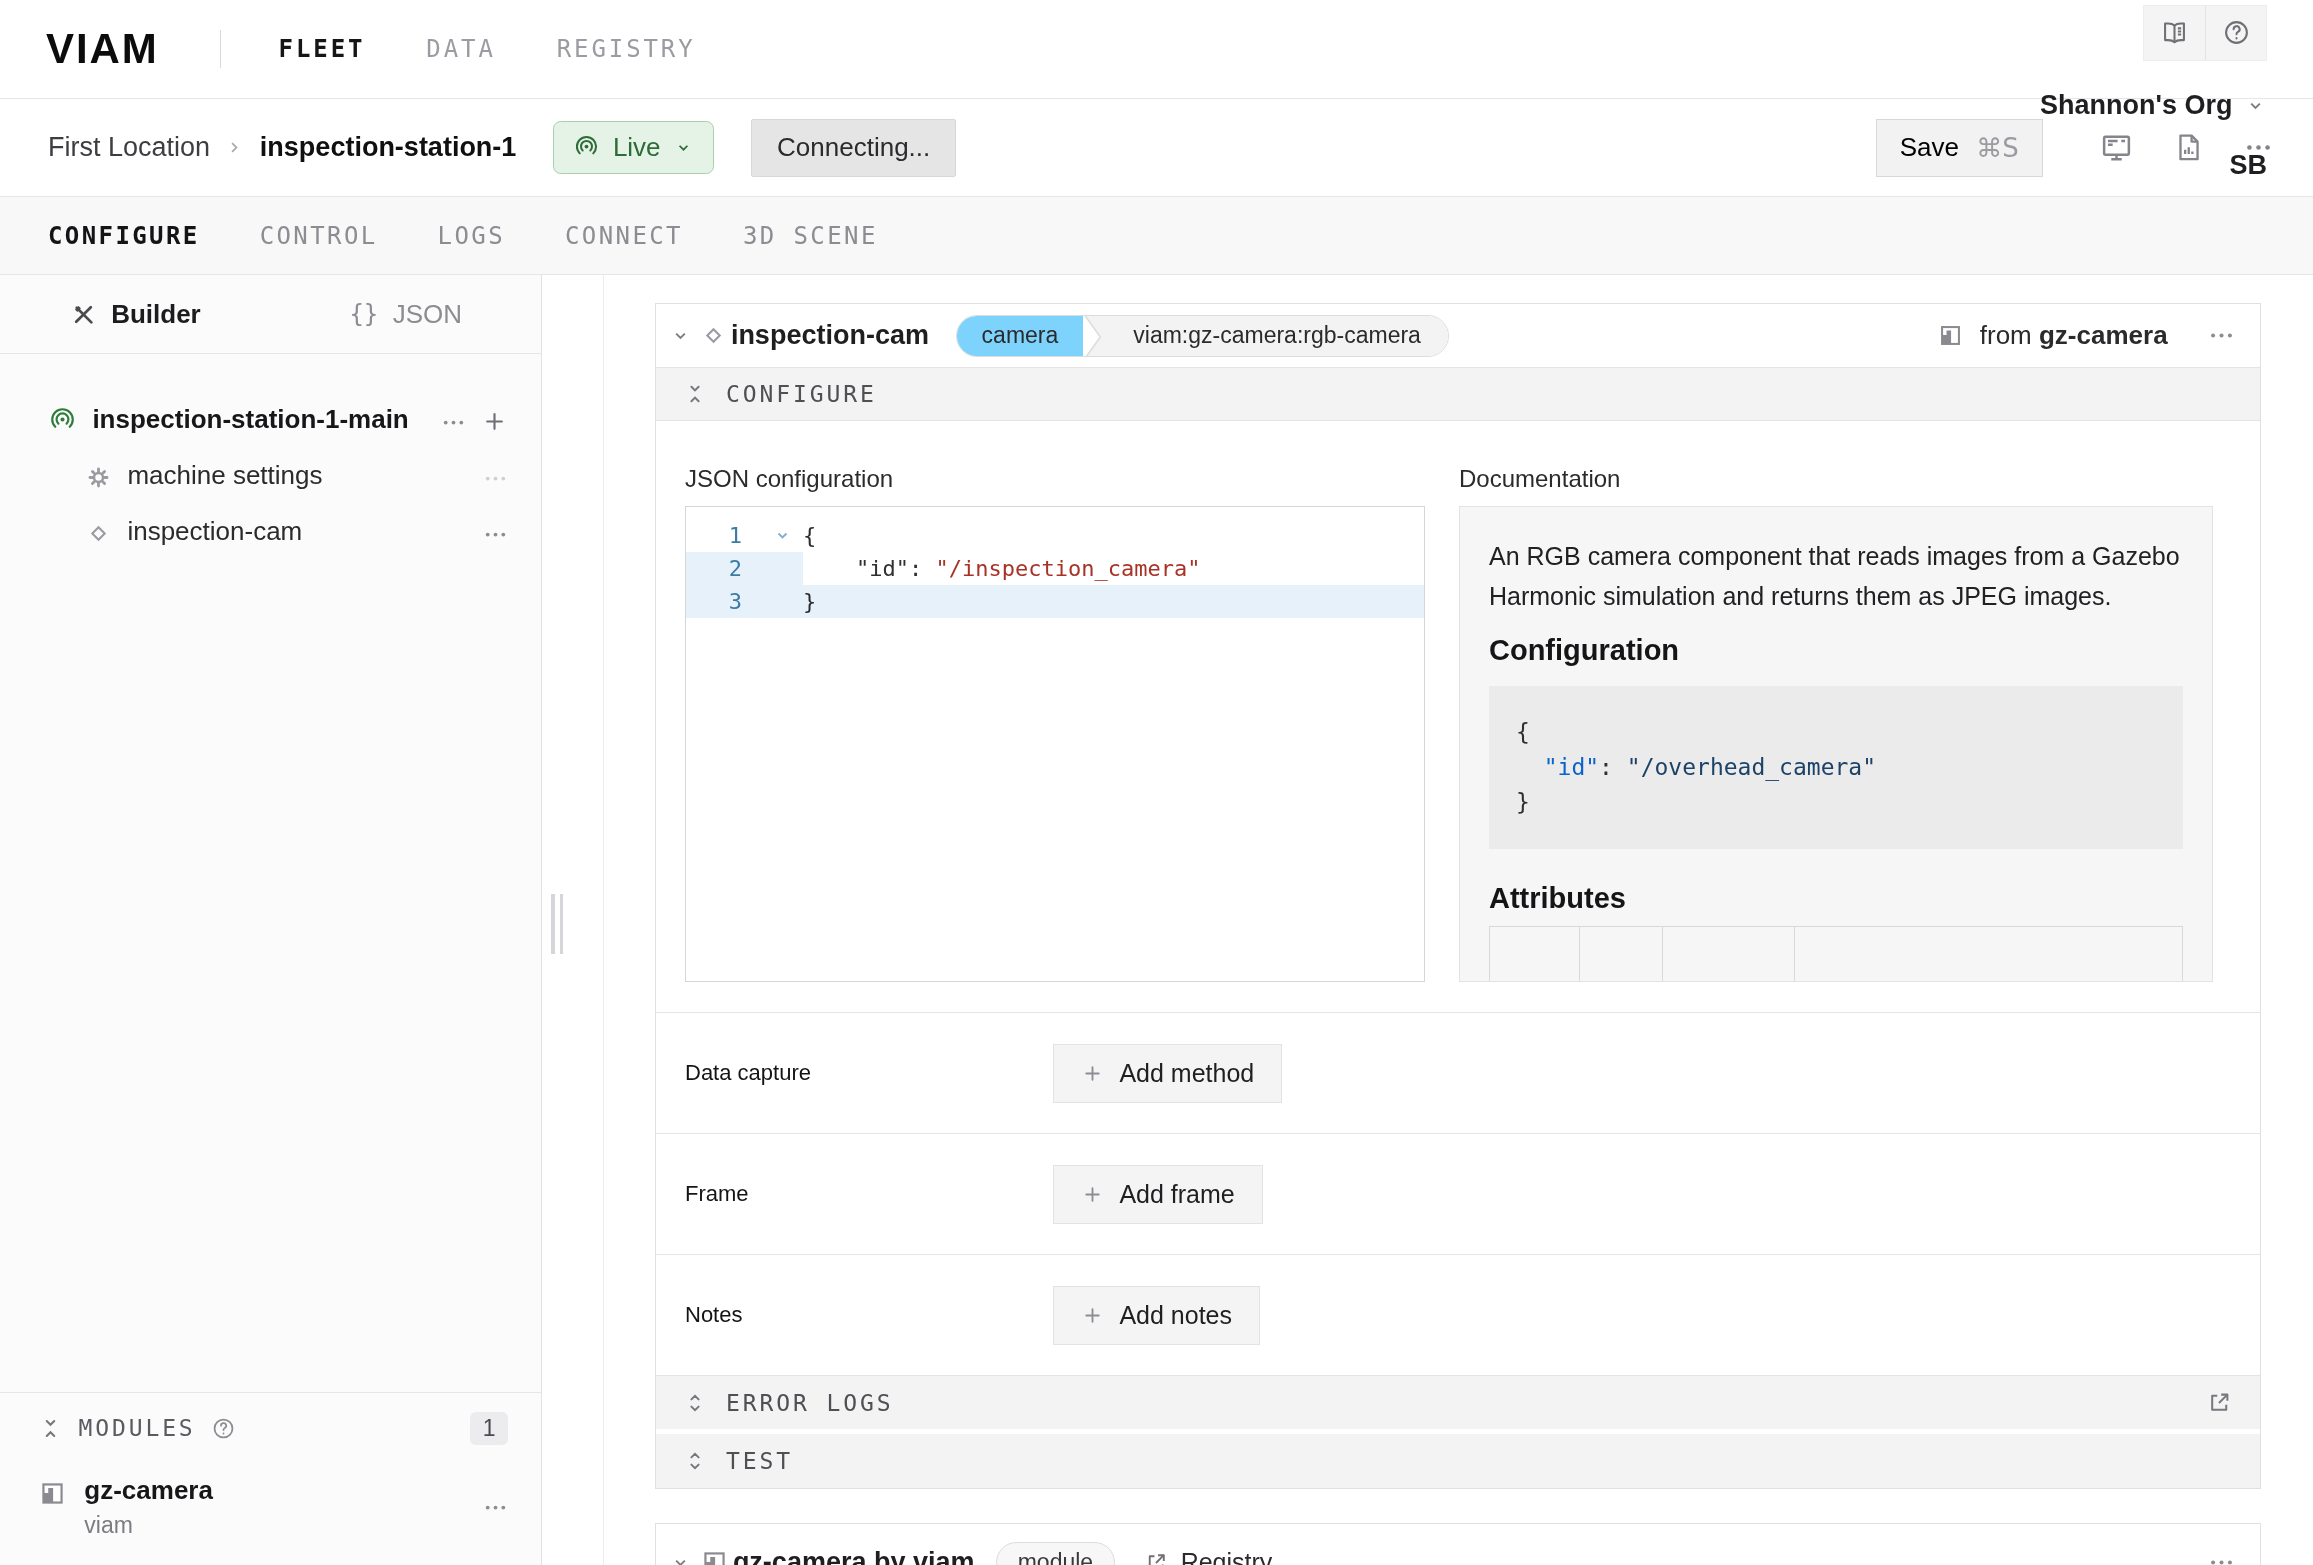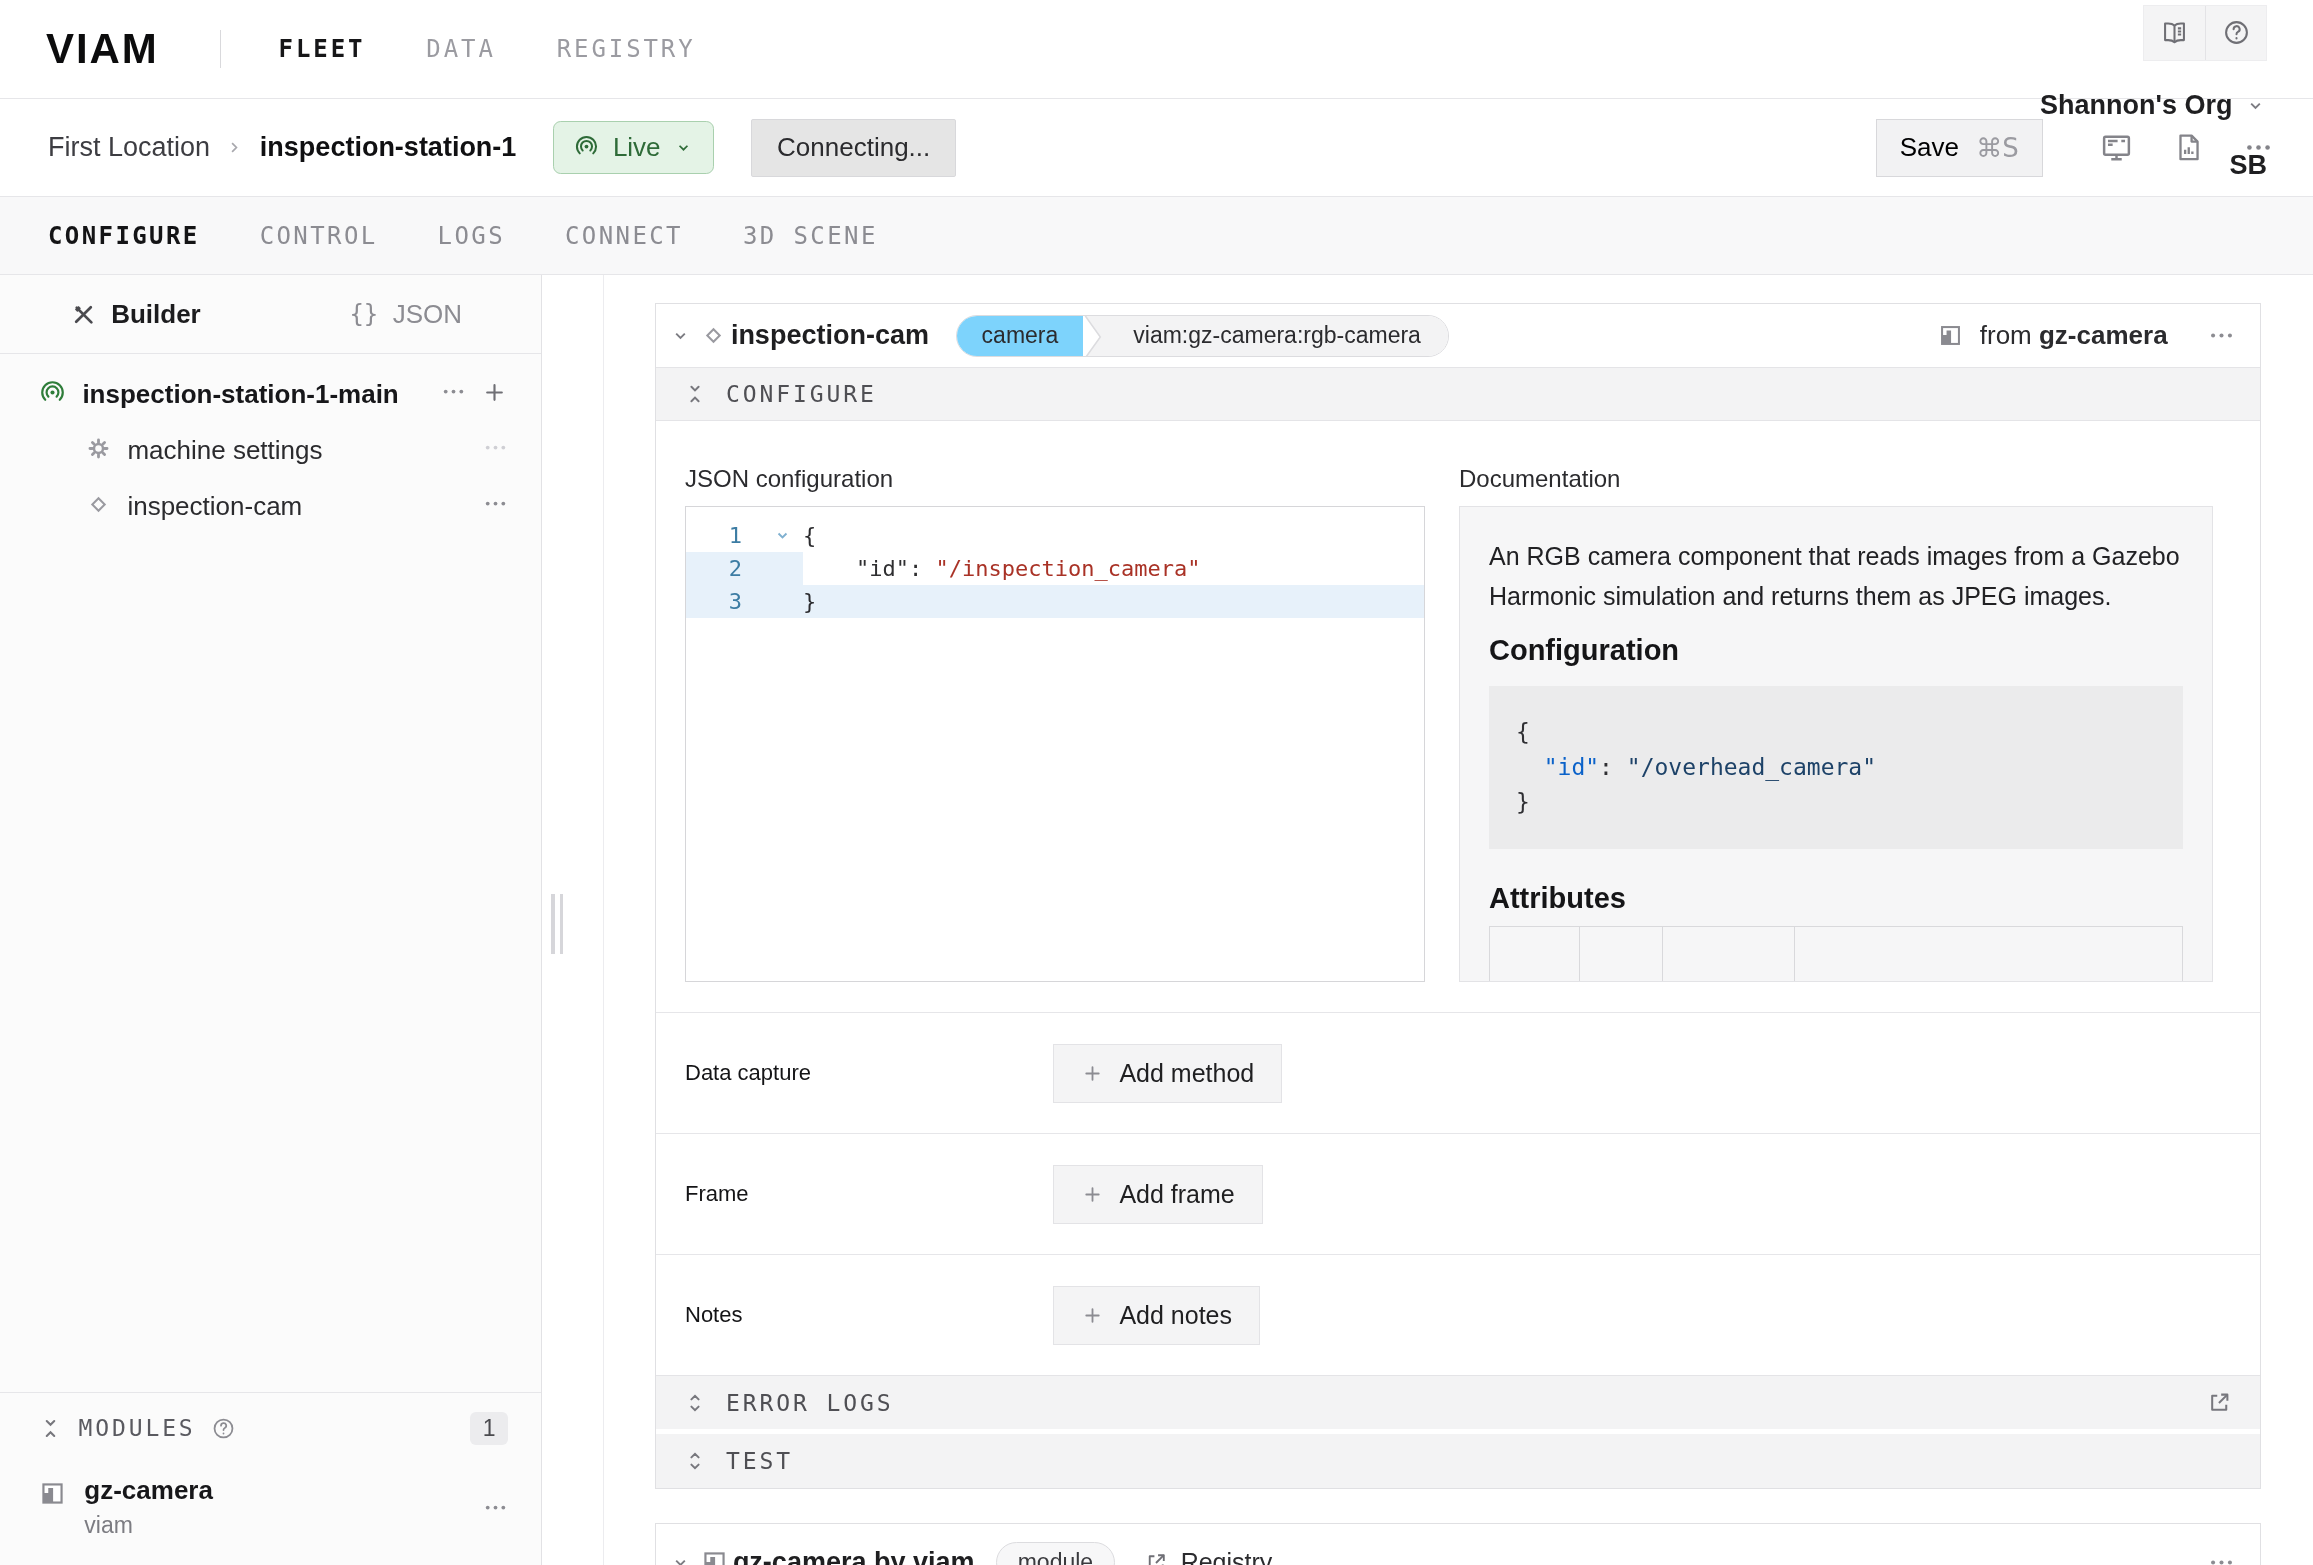--- a/index.html
+++ b/index.html
@@ -63,22 +63,22 @@
     display:flex; flex-direction:column; flex:none; }
   .view-toggle { height:79px; border-bottom:1px solid #e6e6e9; display:flex;
     align-items:center; flex:none; }
   .vt-item { flex:1; display:flex; align-items:center; justify-content:center;
     gap:14.4px; cursor:pointer; }
   .vt-builder { font-weight:700; font-size:26px; color:#1c1c1e; }
   .vt-builder svg { color:#4a4a4f; }
   .vt-json { color:#8c8c92; font-size:26px; }
   .vt-json .braces { font-family:"DejaVu Sans Mono",monospace; font-size:24px; }
   .tree { padding-top:25px; }
-  .tree-row { height:56px; display:flex; align-items:flex-start; gap:15.4px;
-    padding:0 33px 0 38px; cursor:pointer; }
+  .tree-row { height:56px; display:flex; align-items:flex-end; gap:15.4px;
+    padding:0 33px 0 48px; cursor:pointer; }
   .tree-row.sub { padding-left:85px; }
   .tree-label-main { font-weight:700; font-size:26px; color:#17171a; }
   .tree-label { font-size:26px; color:#2b2b2e; }
   .grow { flex:1; }
   .dots { color:#8c8c92; cursor:pointer; }
   .dots.dim { color:#cfcfd4; }
   .icon-gray { color:#9a9aa0; }
   .icon-green { color:#2f7d3a; }
 
   .modules { margin-top:auto; border-top:1px solid #e6e6e9;

